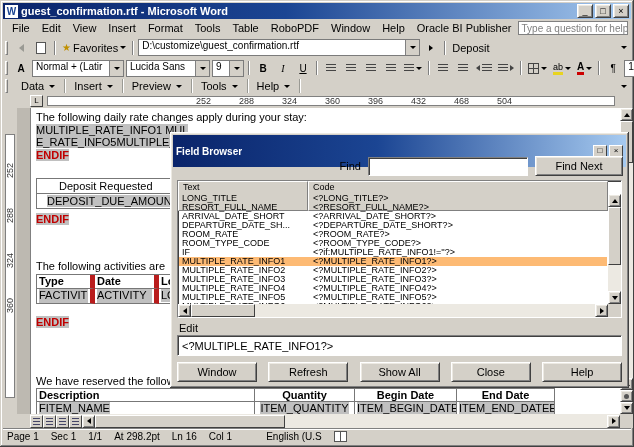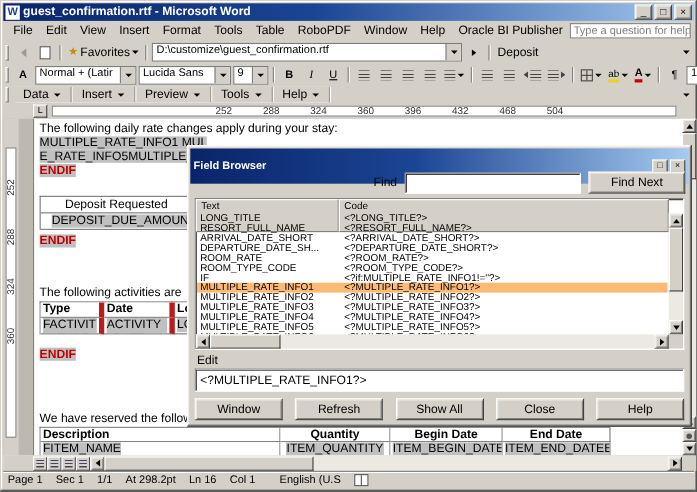--- a/index.html
+++ b/index.html
@@ -429,21 +429,21 @@
   </div>
   <div class="corner"></div>
 
   <div class="statusbar">
     <span class="sseg">Page 1</span>
     <span class="sseg">Sec 1</span>
     <span class="sseg">1/1</span>
     <span class="sseg">At 298.2pt</span>
     <span class="sseg">Ln 16</span>
     <span class="sseg">Col 1</span>
-    <span class="sseg" style="margin-left:10px">English (U.S</span>
+    <span class="sseg" style="margin-left:22px">English (U.S</span>
     <span class="bookico"></span>
   </div>
 
   <div class="dialog">
     <div class="dtitle">
       <span>Field Browser</span>
       <span class="dbtns">
         <button class="dcap">□</button>
         <button class="dcap">×</button>
       </span>

